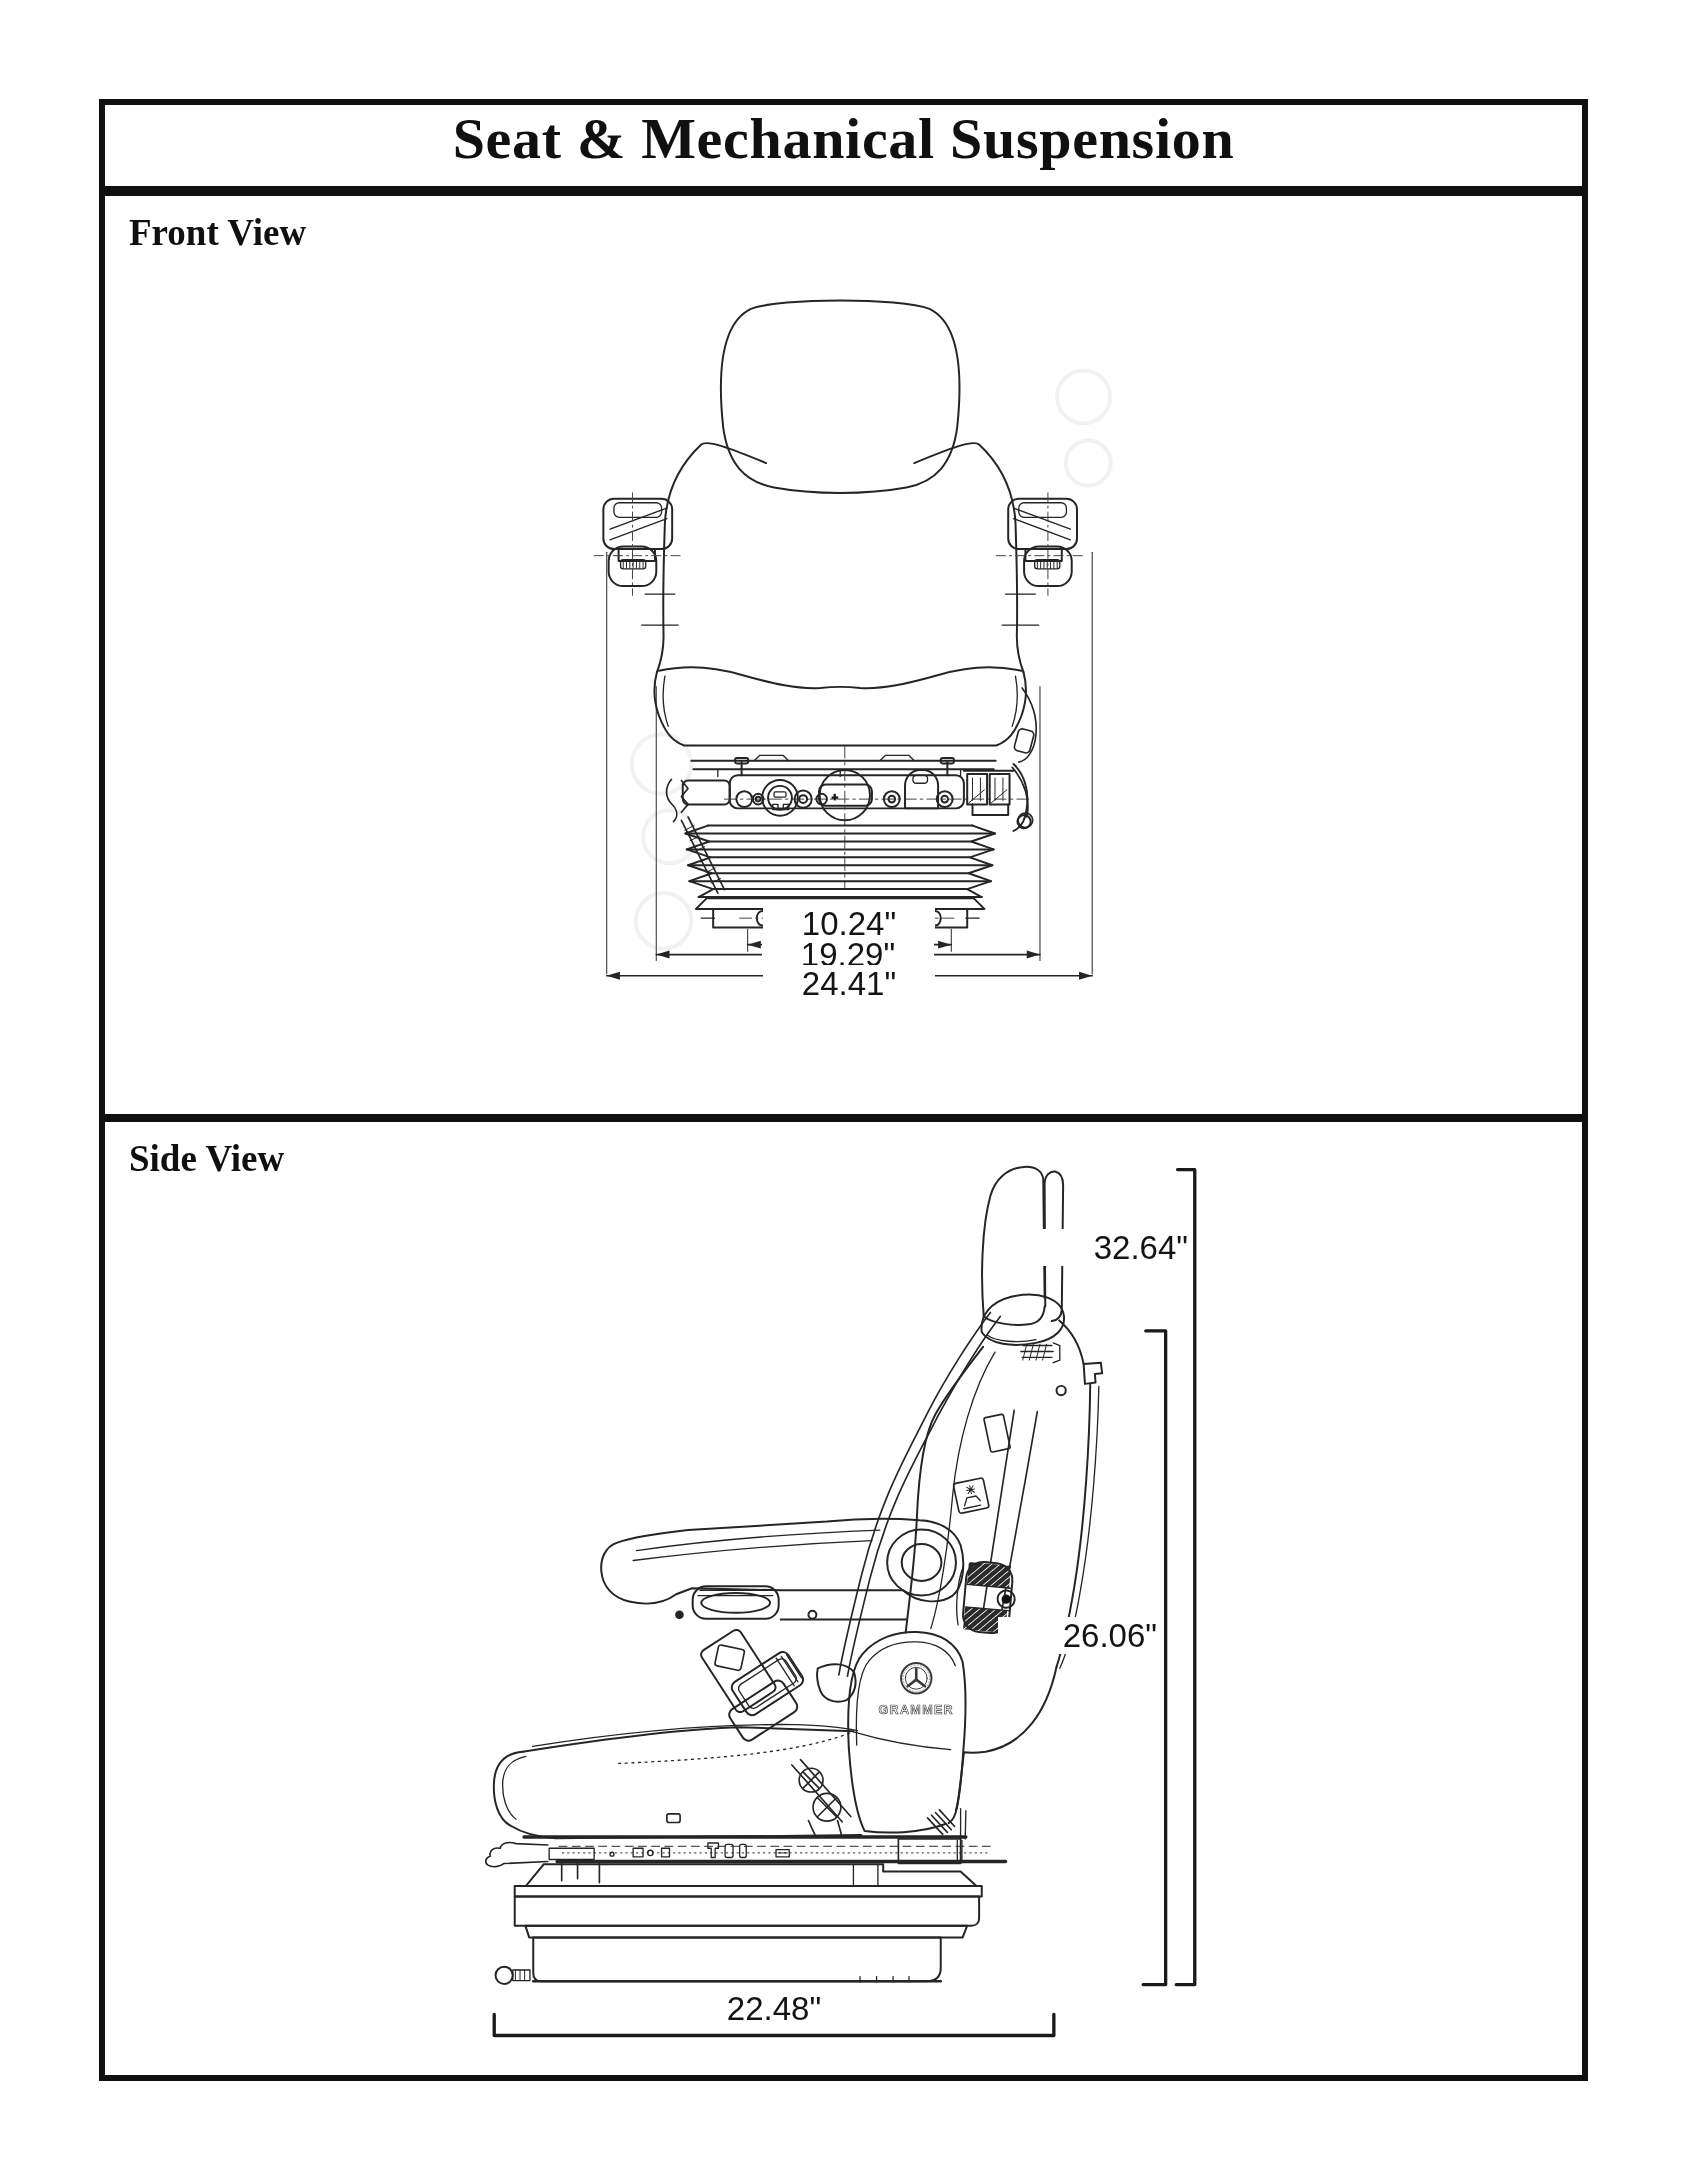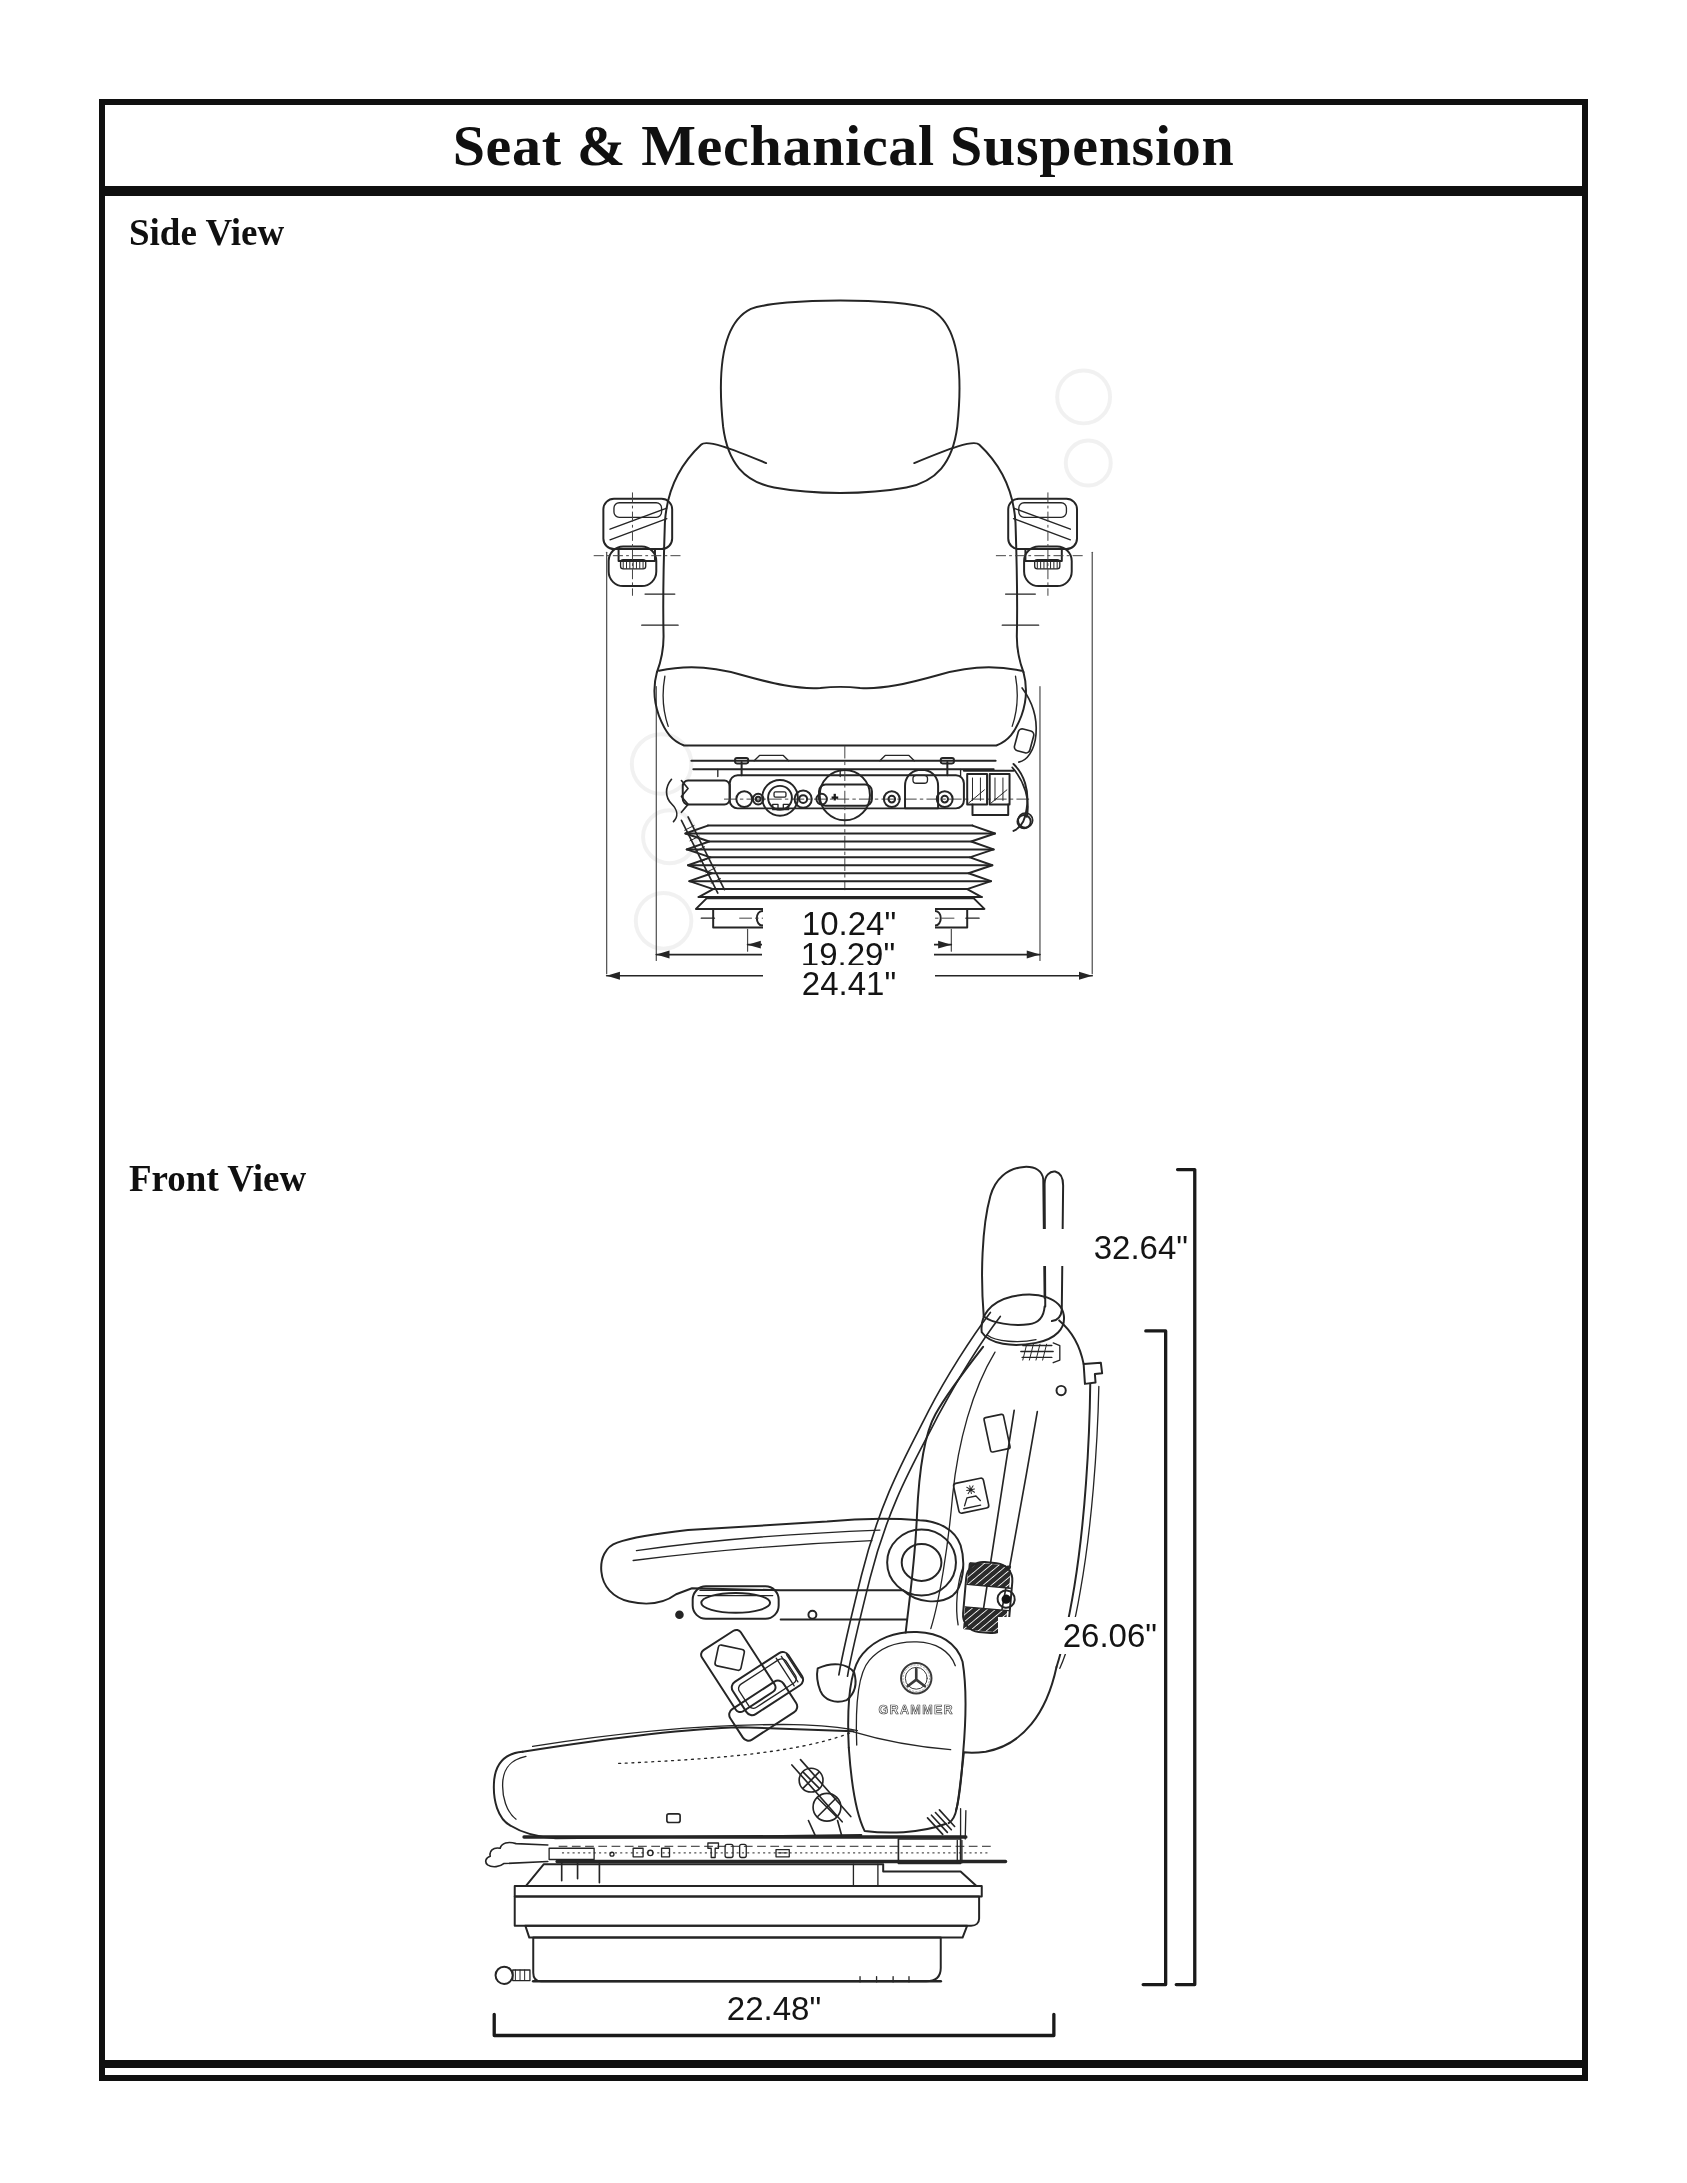--- a/index.html
+++ b/index.html
@@ -1,40 +1,40 @@
 <!DOCTYPE html>
 <html style="font-size:10.6px"><head>
 <meta charset="utf-8">
 <style>
   html,body{margin:0;padding:0;background:#fff;}
   body{width:1687px;height:2183px;position:relative;font-family:"Liberation Sans",sans-serif;}
   .sheet{position:absolute;left:99px;top:99px;width:1477px;height:1970px;border:6px solid #101010;background:transparent;}
-  .title-band{height:81px;border-bottom:10px solid #101010;display:flex;align-items:center;justify-content:center;}
+  .title-band{height:81px;border-bottom:10px solid #101010;display:flex;align-items:flex-start;justify-content:center;}
   .title-band h1{margin:0;font-family:"Liberation Serif",serif;font-weight:bold;font-size:58px;color:#101010;letter-spacing:0.7px;}
   .section{position:relative;}
   .section.front{height:918px;border-bottom:8.6px solid #101010;}
   .section.side{height:946px;}
   .section-label{position:absolute;left:24px;top:14.6px;font-family:"Liberation Serif",serif;font-weight:bold;font-size:37px;color:#101010;}
   svg.art{position:absolute;left:0;top:0;width:1687px;height:2183px;pointer-events:none;}
   .dim-label{position:absolute;font-size:33px;line-height:37px;color:#141414;background:#fff;white-space:nowrap;}
   .dim-center{width:172px;text-align:center;}
   .dim-right{width:159px;text-align:right;}
 </style>
 </head>
 <body>
 
 <div class="sheet">
   <div class="title-band">
     <h1>Seat &amp; Mechanical Suspension</h1>
   </div>
+  <div class="section front">
+    <div class="section-label">Front View</div>
+  </div>
   <div class="section side">
     <div class="section-label">Side View</div>
-  </div>
-  <div class="section front">
-    <div class="section-label">Front View</div>
   </div>
 </div>
 
 <svg class="art" viewBox="0 0 2550 3300" xmlns="http://www.w3.org/2000/svg">
   <defs>
     <pattern id="hatch" width="8" height="8" patternUnits="userSpaceOnUse" patternTransform="rotate(45)">
       <rect width="8" height="8" fill="#2a2a2a"></rect>
         <line x1="0" y1="0" x2="0" y2="8" stroke="#ffffff" stroke-width="2.5"></line>
     </pattern>
   </defs>

